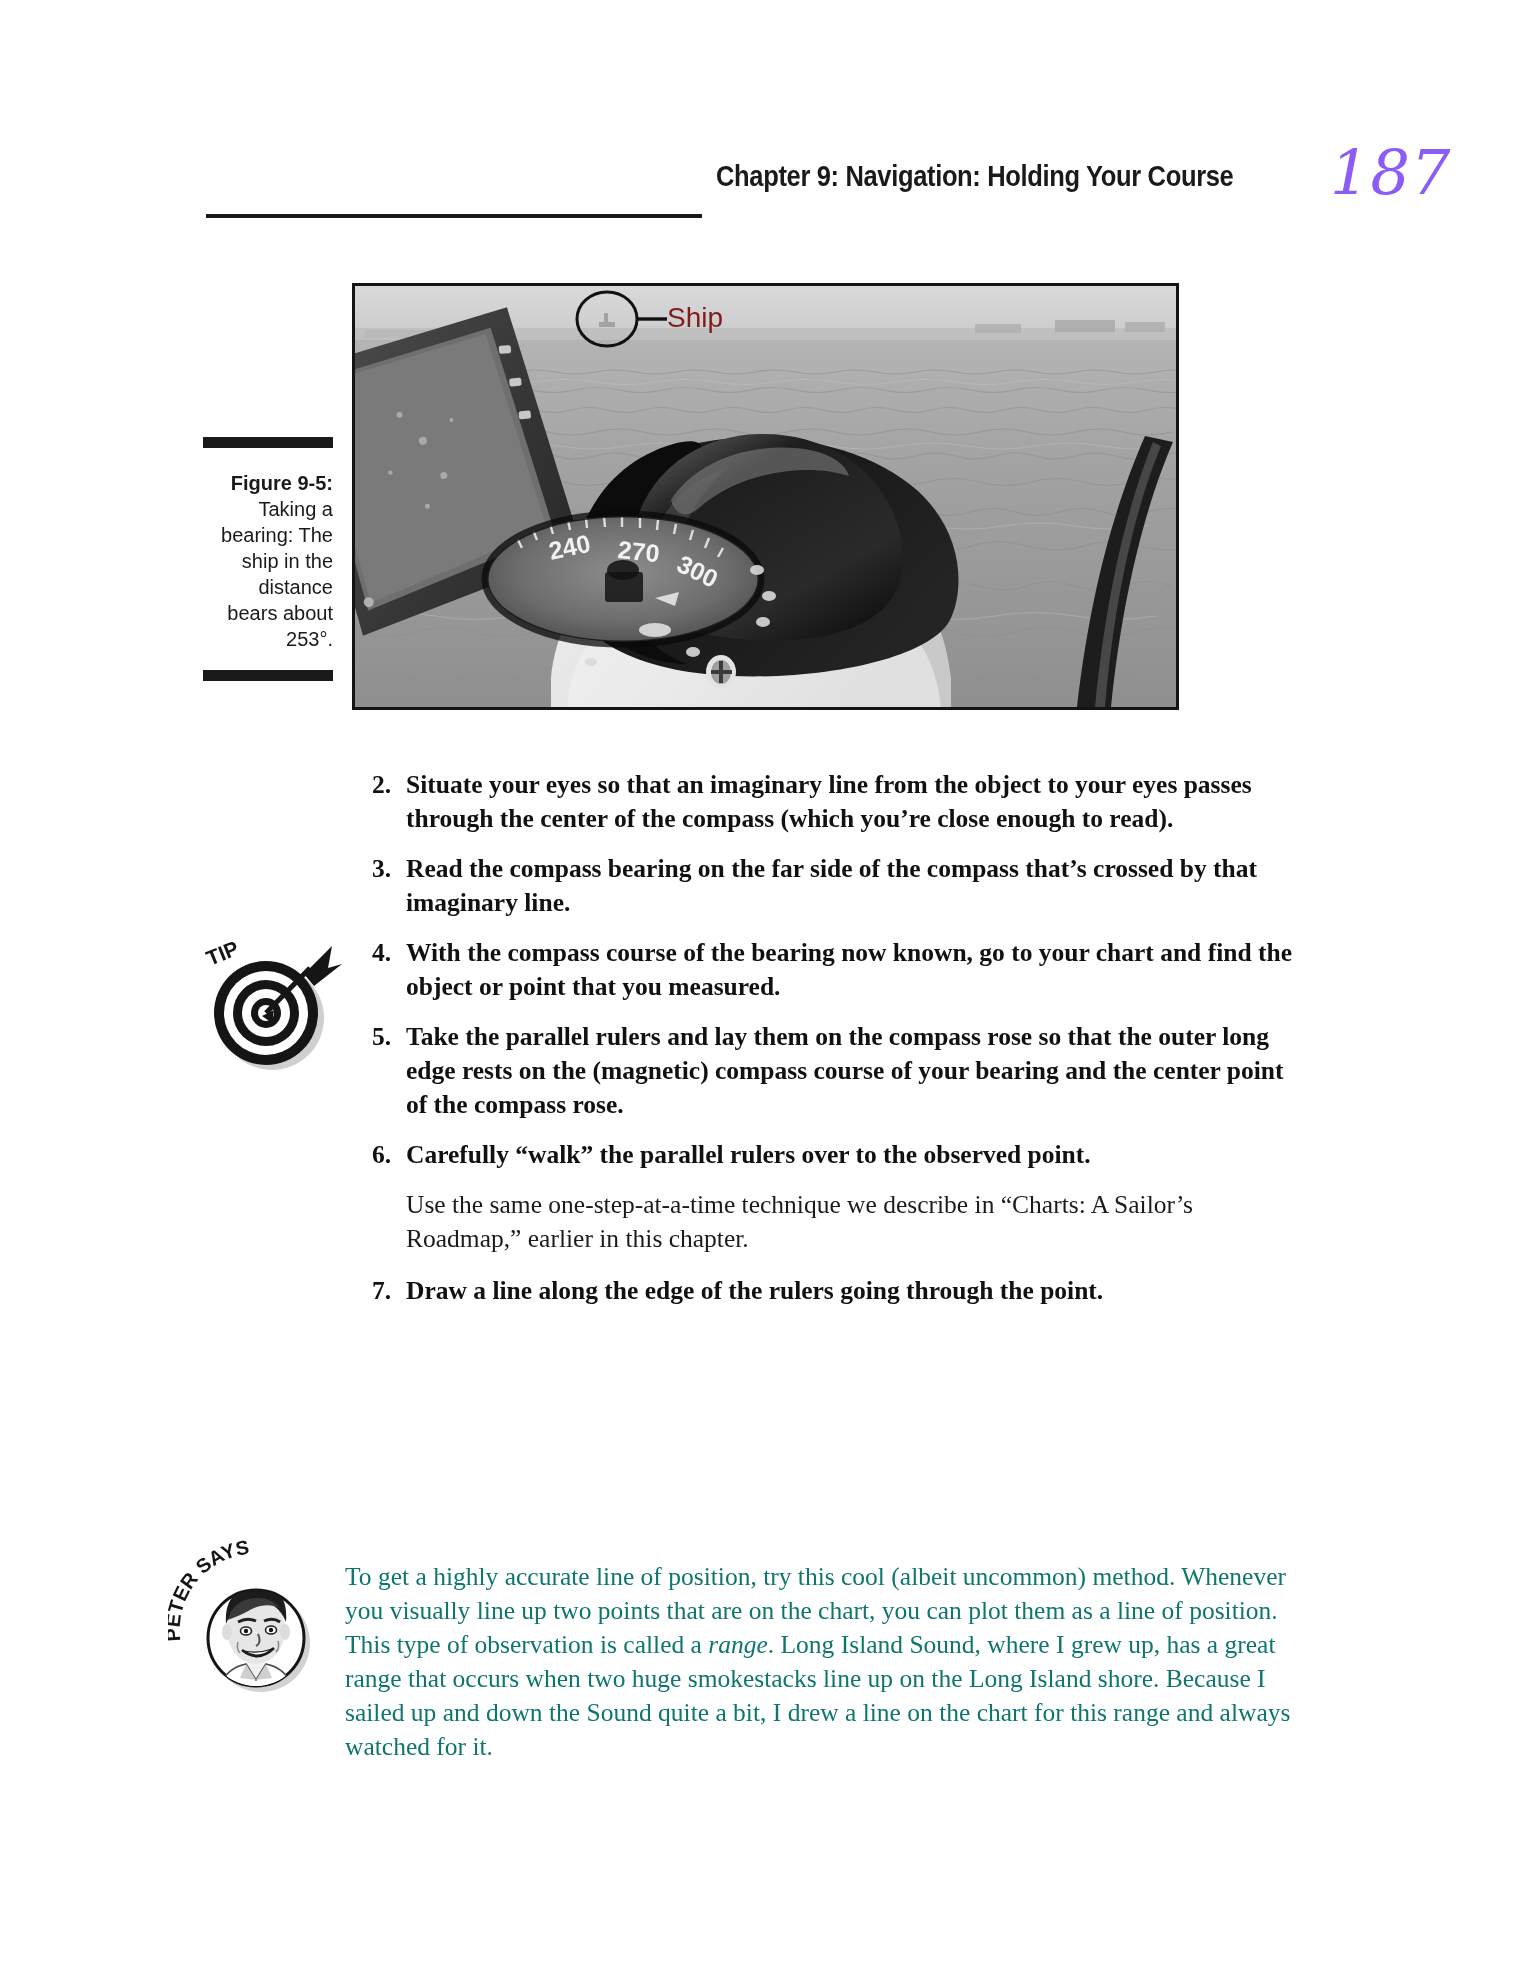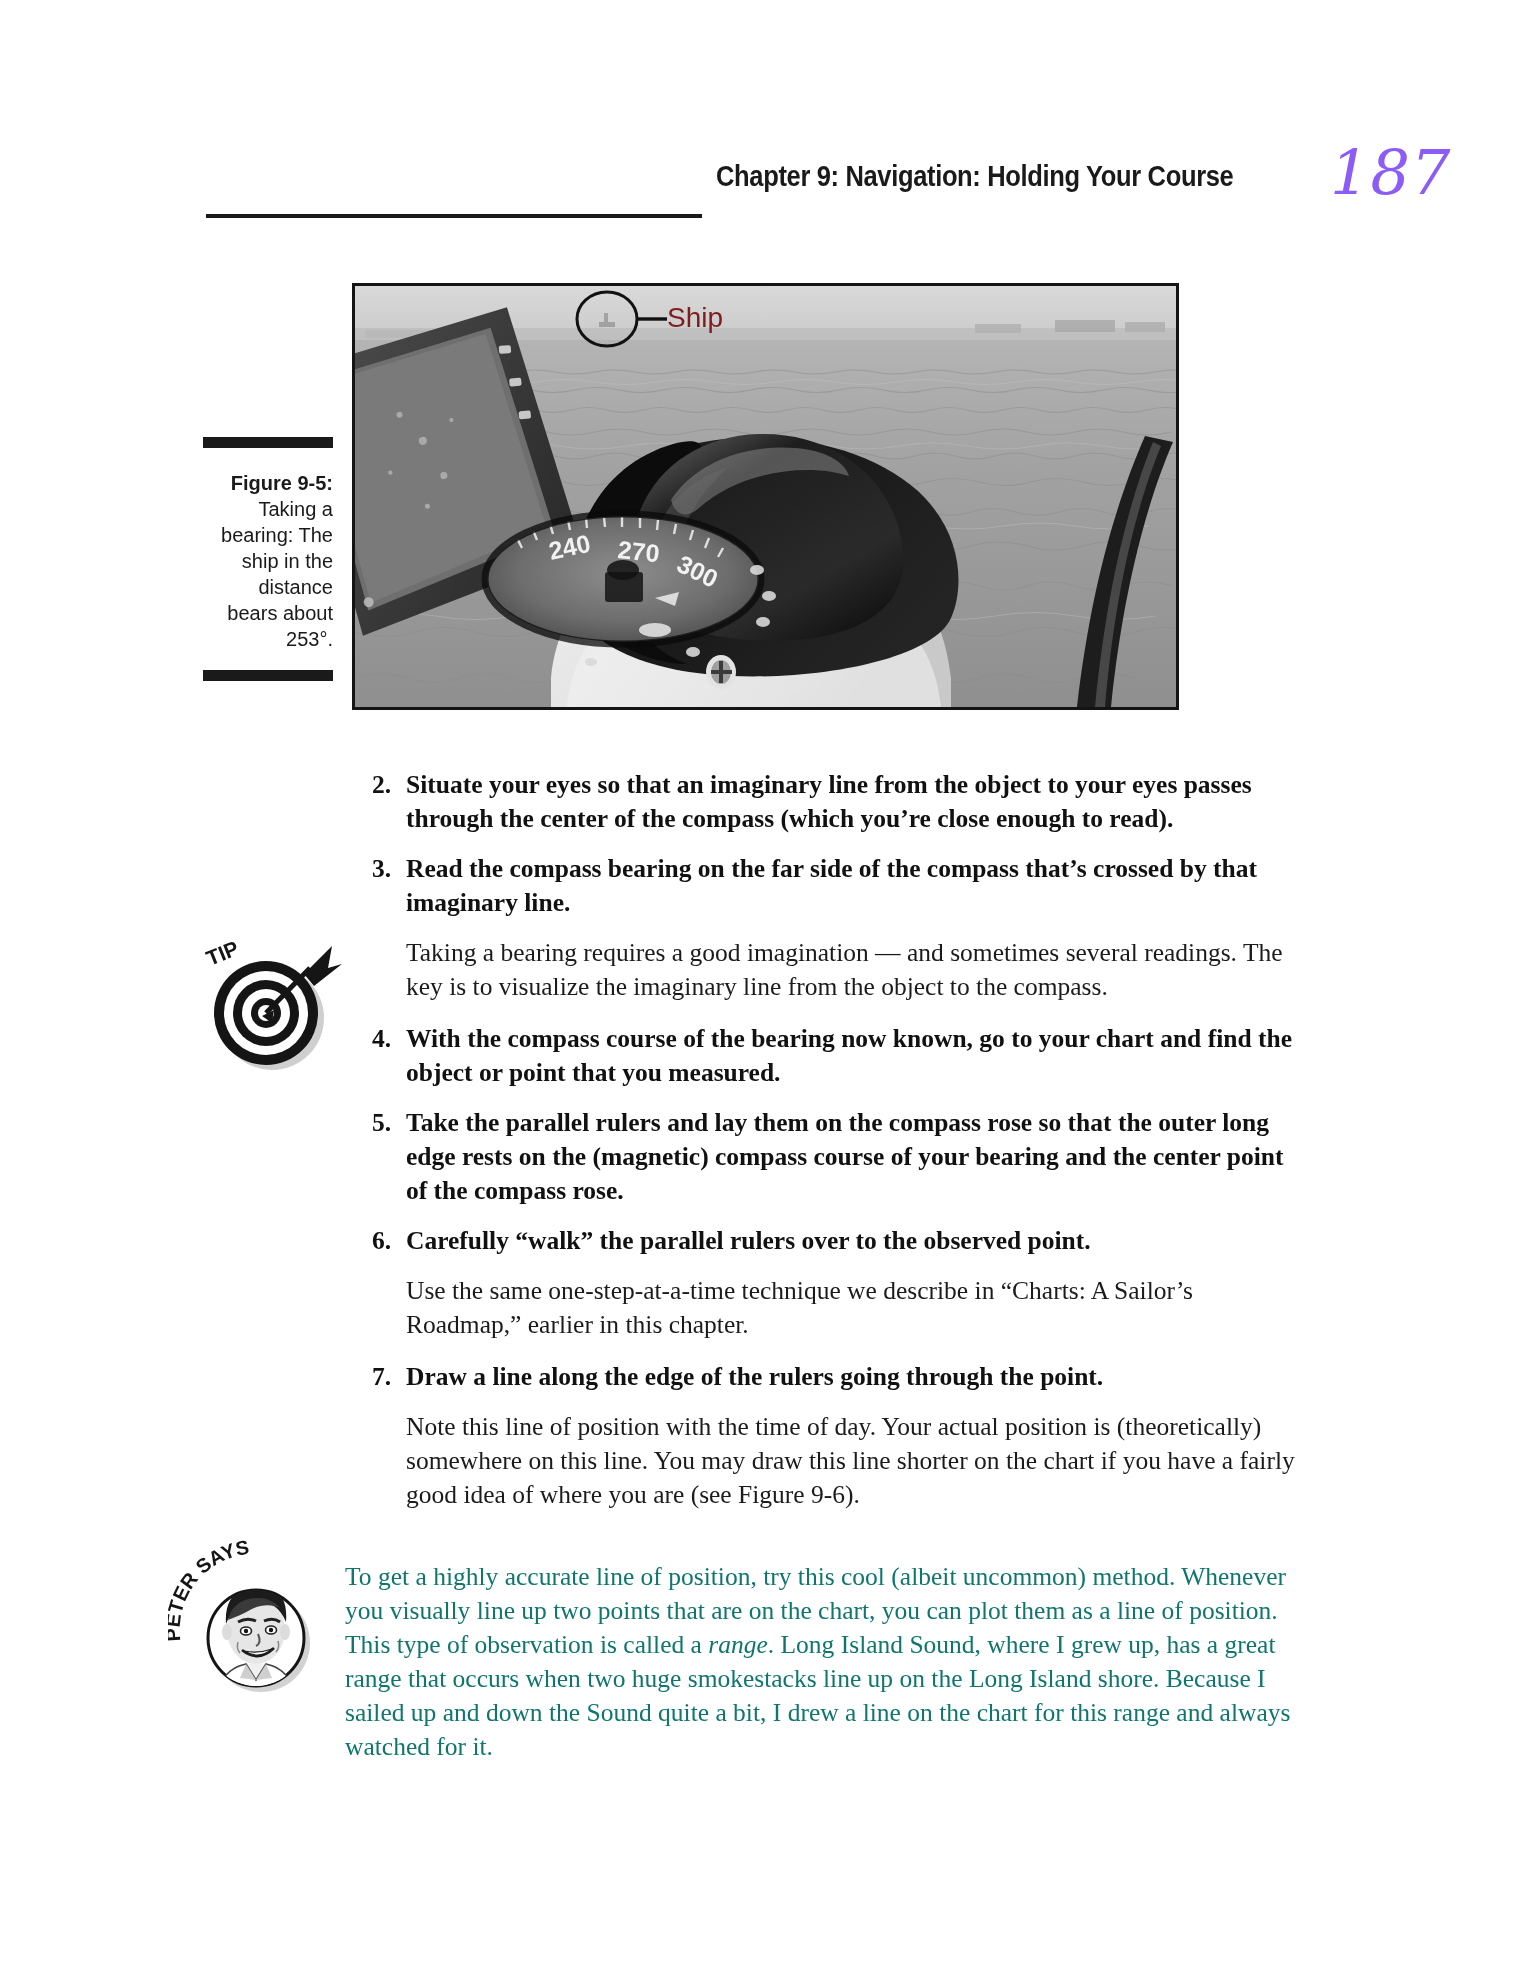--- a/index.html
+++ b/index.html
@@ -388,21 +388,20 @@
   <div class="step">
     <div class="step-num">2.</div>
     <div class="step-text">Situate your eyes so that an imaginary line from the object to your eyes passes through the center of the compass (which you’re close enough to read).</div>
   </div>
 
   <div class="step">
     <div class="step-num">3.</div>
     <div class="step-text">Read the compass bearing on the far side of the compass that’s crossed by that imaginary line.</div>
   </div>
 
-  <p class="para">Taking a bearing requires a good imagination — and sometimes several readings. The key is to visualize the imaginary line from the object to the compass.</p>
 
   <div class="step">
     <div class="step-num">4.</div>
     <div class="step-text">With the compass course of the bearing now known, go to your chart and find the object or point that you measured.</div>
   </div>
 
   <div class="step">
     <div class="step-num">5.</div>
     <div class="step-text">Take the parallel rulers and lay them on the compass rose so that the outer long edge rests on the (magnetic) compass course of your bearing and the center point of the compass rose.</div>
   </div>
@@ -412,21 +411,20 @@
     <div class="step-text">Carefully “walk” the parallel rulers over to the observed point.</div>
   </div>
 
   <p class="para">Use the same one-step-at-a-time technique we describe in “Charts: A Sailor’s Roadmap,” earlier in this chapter.</p>
 
   <div class="step">
     <div class="step-num">7.</div>
     <div class="step-text">Draw a line along the edge of the rulers going through the point.</div>
   </div>
 
-  <p class="para">Note this line of position with the time of day. Your actual position is (theoretically) somewhere on this line. You may draw this line shorter on the chart if you have a fairly good idea of where you are (see Figure 9-6).</p>
 
 </div>
 
 <div id="peter-icon">
   <svg width="165" height="160" viewBox="0 0 165 160">
     <defs>
       <clipPath id="faceClip">
           <circle cx="88" cy="100" r="48"></circle>
         </clipPath>
       <path id="arcPath" d="M14 110 A 76 76 0 0 1 126 26" fill="none"></path>

